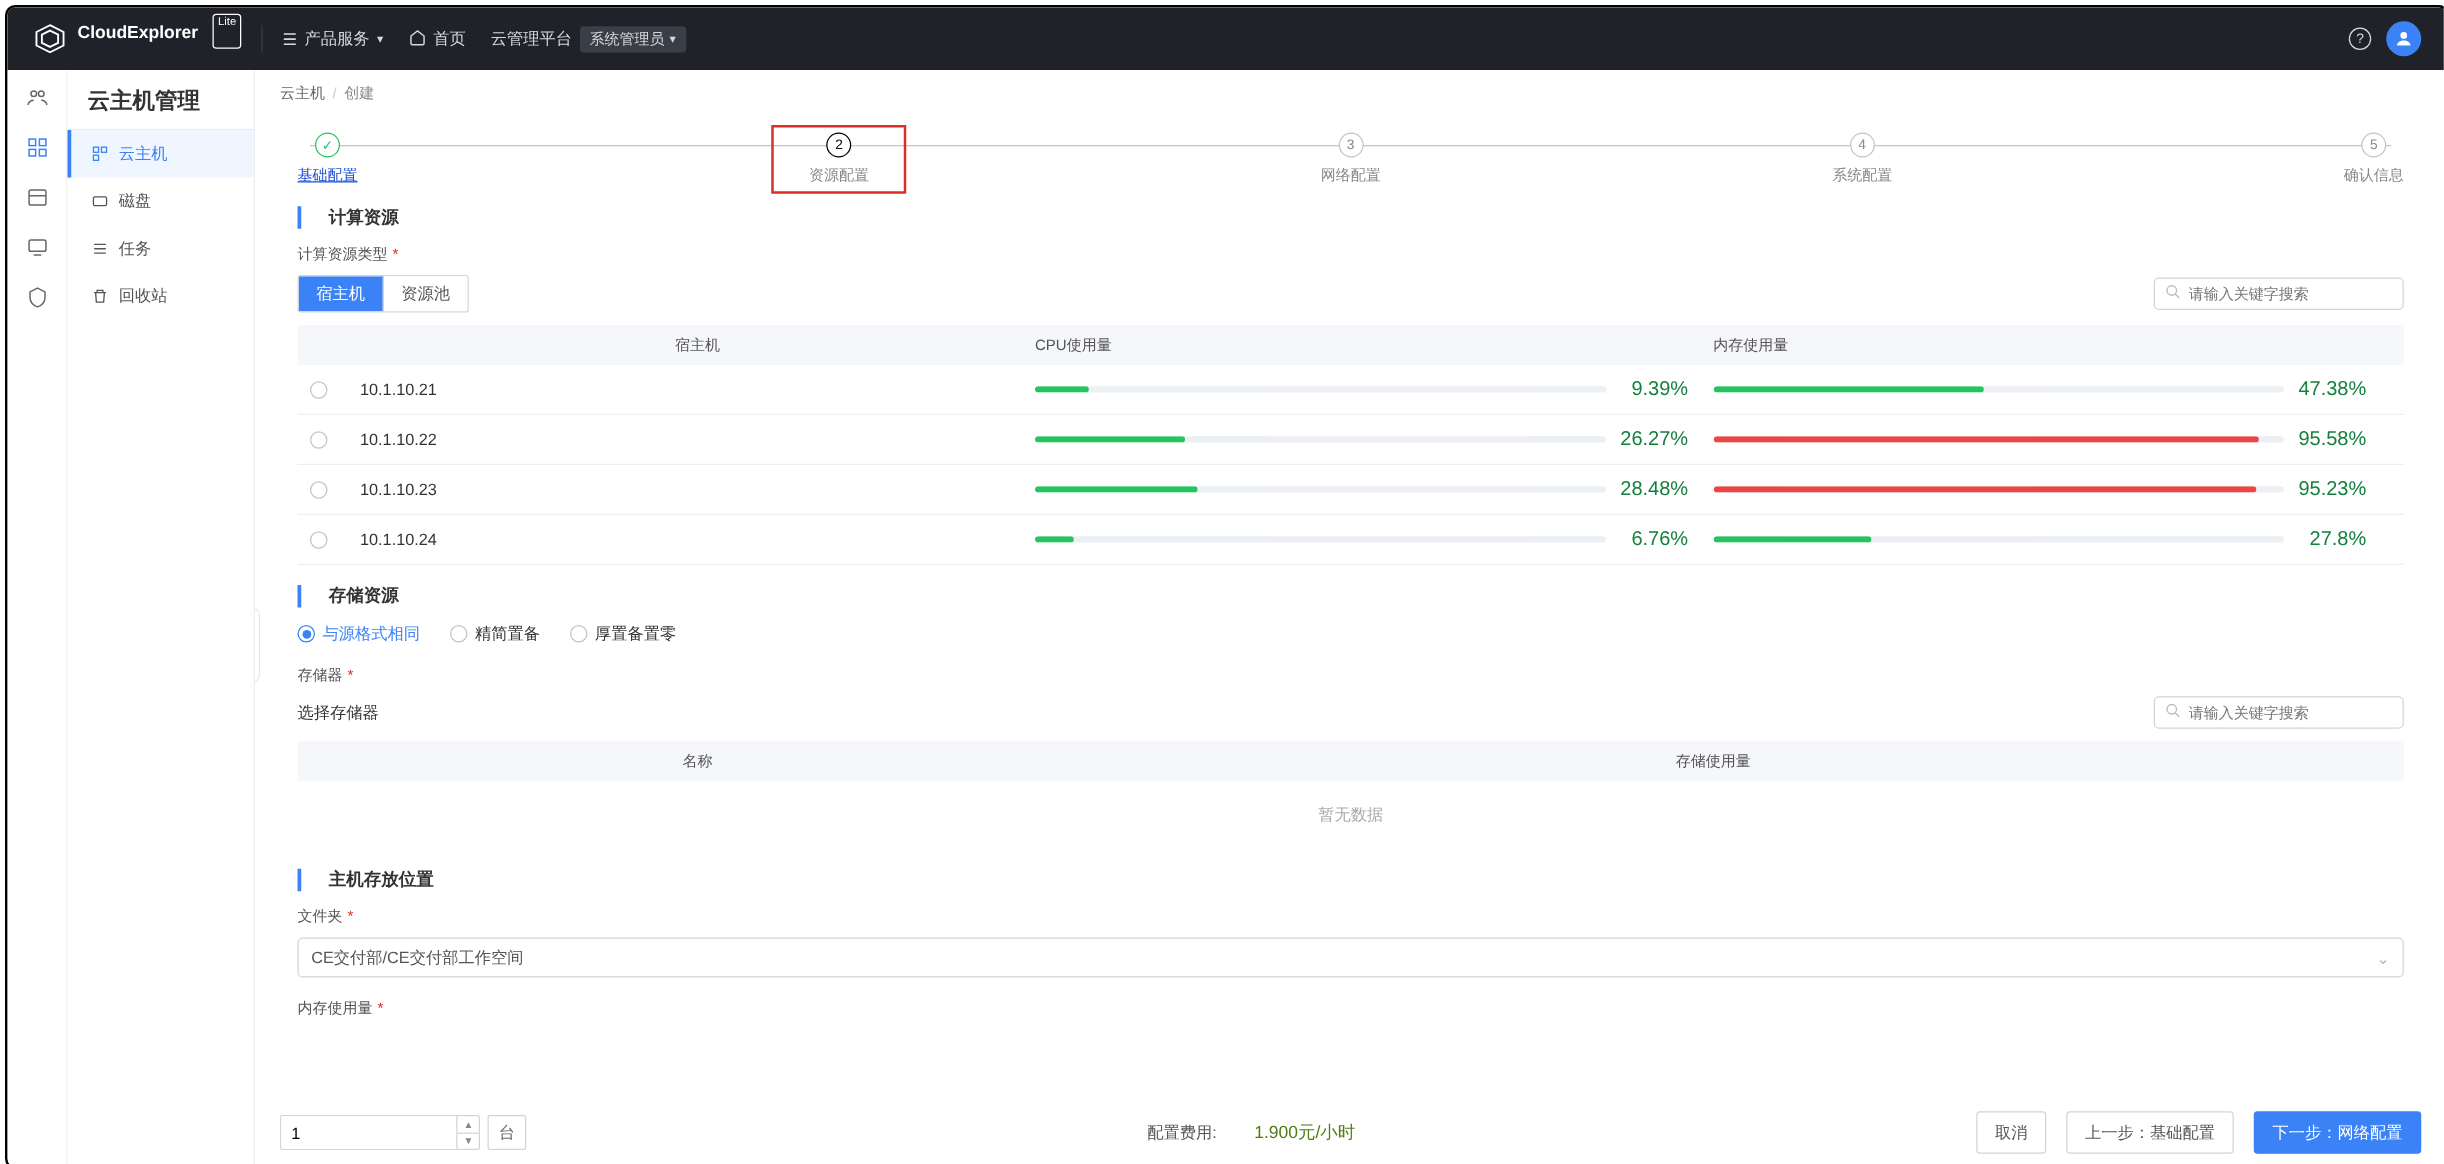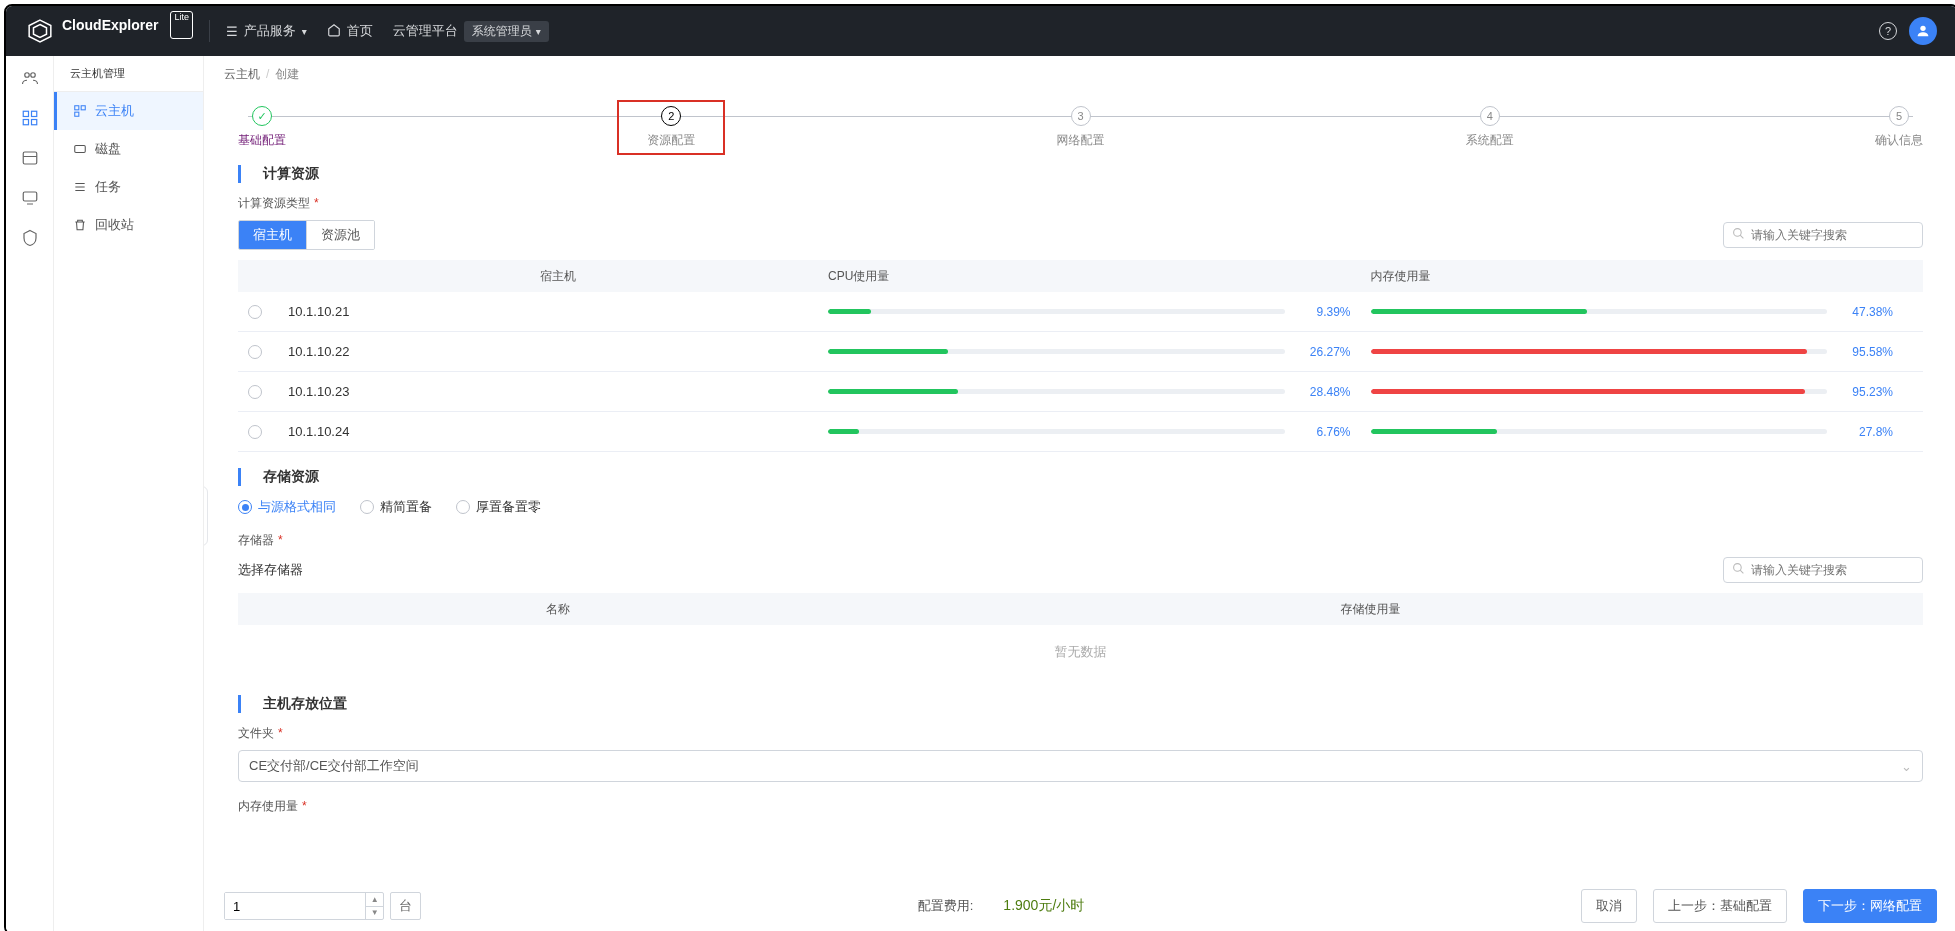--- a/index.html
+++ b/index.html
@@ -21,38 +21,38 @@
 .help-icon { width: 18px; height: 18px; border: 1.5px solid #d6d8db; border-radius: 50%; display: flex; align-items: center; justify-content: center; font-size: 11px; color: #d6d8db; cursor: pointer; }
 .avatar { width: 28px; height: 28px; border-radius: 50%; background: #3b82f6; display: flex; align-items: center; justify-content: center; cursor: pointer; }
 
 
 .body-area { display: flex; height: calc(100% - 50px); }
 .rail { width: 48px; background: #fff; border-right: 1px solid #eee; display: flex; flex-direction: column; align-items: center; padding-top: 12px; gap: 20px; }
 .rail-icon { width: 20px; height: 20px; color: #666; cursor: pointer; display: flex; align-items: center; justify-content: center; }
 .rail-icon.active { color: #3b82f6; }
 
 .sidebar { width: 150px; background: #fff; border-right: 1px solid #eee; }
-.sidebar-title { height: 36px; display: flex; align-items: center; padding: 0 16px; font-size: 11px; font-weight: 400; border-bottom: 1px solid #eee; }
+.sidebar-title { height: 48px; display: flex; align-items: center; padding: 0 16px; font-size: 18px; font-weight: 700; border-bottom: 1px solid #eee; }
 .sidebar-item { display: flex; align-items: center; gap: 8px; height: 38px; padding: 0 16px; font-size: 13px; color: #555; cursor: pointer; border-left: 3px solid transparent; }
 .sidebar-item.active { color: #3b82f6; background: #eff6ff; border-left-color: #3b82f6; }
 .sidebar-icon { width: 14px; height: 14px; display: inline-flex; align-items: center; justify-content: center; }
 
 .main { flex: 1; background: #fff; display: flex; flex-direction: column; overflow: hidden; position: relative; }
 .breadcrumb { height: 36px; display: flex; align-items: center; padding: 0 20px; font-size: 12px; color: #888; gap: 6px; }
 .breadcrumb .sep { color: #ccc; }
 .breadcrumb a { color: #666; text-decoration: none; }
 
 .content-panel { margin: 0 20px 0px 20px; background: #fff; flex: 1; overflow: auto; padding: 14px 14px 0 14px; position: relative; }
 
 
 .stepper { display: flex; align-items: flex-start; justify-content: space-between; position: relative; margin-bottom: 12px; }
 .step { display: flex; flex-direction: column; align-items: center; font-size: 12px; position: relative; z-index: 2; }
 .step-circle { width: 20px; height: 20px; border: 1.5px solid #c0c4cc; border-radius: 50%; display: flex; align-items: center; justify-content: center; font-size: 11px; color: #888; background: #fff; margin-bottom: 6px; }
 .step.done .step-circle { border-color: #22c55e; color: #22c55e; }
-.step.done .step-label { color: #701a75; }
+.step.done .step-label { color: #1d4ed8; text-decoration: underline; }
 .step.active .step-circle { border-color: #000; color: #000; }
 .step-label { color: #888; }
 .stepper-line { position: absolute; top: 10px; left: 10px; right: 10px; height: 1px; background: #c0c4cc; z-index: 1; }
 .step-hl { position: absolute; border: 2px solid #d93025; z-index: 3; }
 
 
 .section-title { font-size: 14px; font-weight: 600; border-left: 3px solid #3b82f6; padding-left: 22px; margin: 16px 0 12px 0; }
 .field-label { font-size: 12px; color: #555; margin-bottom: 8px; }
 .req::after { content: "*"; color: #d93025; margin-left: 4px; }
 
@@ -75,21 +75,21 @@
 .htable-head { display: flex; align-items: center; height: 32px; background: #f5f7fa; font-size: 12px; color: #555; padding: 0 10px; }
 .col-radio { width: 40px; }
 .col-host { flex: 0 0 540px; }
 .col-cpu { flex: 1; }
 .col-mem { flex: 1; }
 .htable-row { display: flex; align-items: center; height: 40px; border-bottom: 1px solid #ebeef5; padding: 0 10px; font-size: 13px; }
 .radio-dot { width: 14px; height: 14px; border: 1.5px solid #c0c4cc; border-radius: 50%; cursor: pointer; }
 .bar-wrap { display: flex; align-items: center; gap: 10px; padding-right: 20px; }
 .bar { flex: 1; height: 5px; background: #eceff3; border-radius: 3px; position: relative; overflow: hidden; }
 .bar-fill { position: absolute; left: 0; top: 0; bottom: 0; border-radius: 3px; }
-.bar-val { width: 56px; text-align: right; font-size: 12px; color: #3b82f6; }
+.bar-val { width: 56px; text-align: right; font-size: 16px; color: #15803d; }
 
 
 .radio-group { display: flex; gap: 24px; }
 .radio-item { display: flex; align-items: center; gap: 6px; font-size: 13px; cursor: pointer; }
 .radio-outer { width: 14px; height: 14px; border: 1.5px solid #c0c4cc; border-radius: 50%; display: flex; align-items: center; justify-content: center; }
 .radio-item.checked .radio-outer { border-color: #3b82f6; }
 .radio-item.checked .radio-inner { width: 7px; height: 7px; background: #3b82f6; border-radius: 50%; }
 .radio-item.checked span { color: #3b82f6; }
 
 

